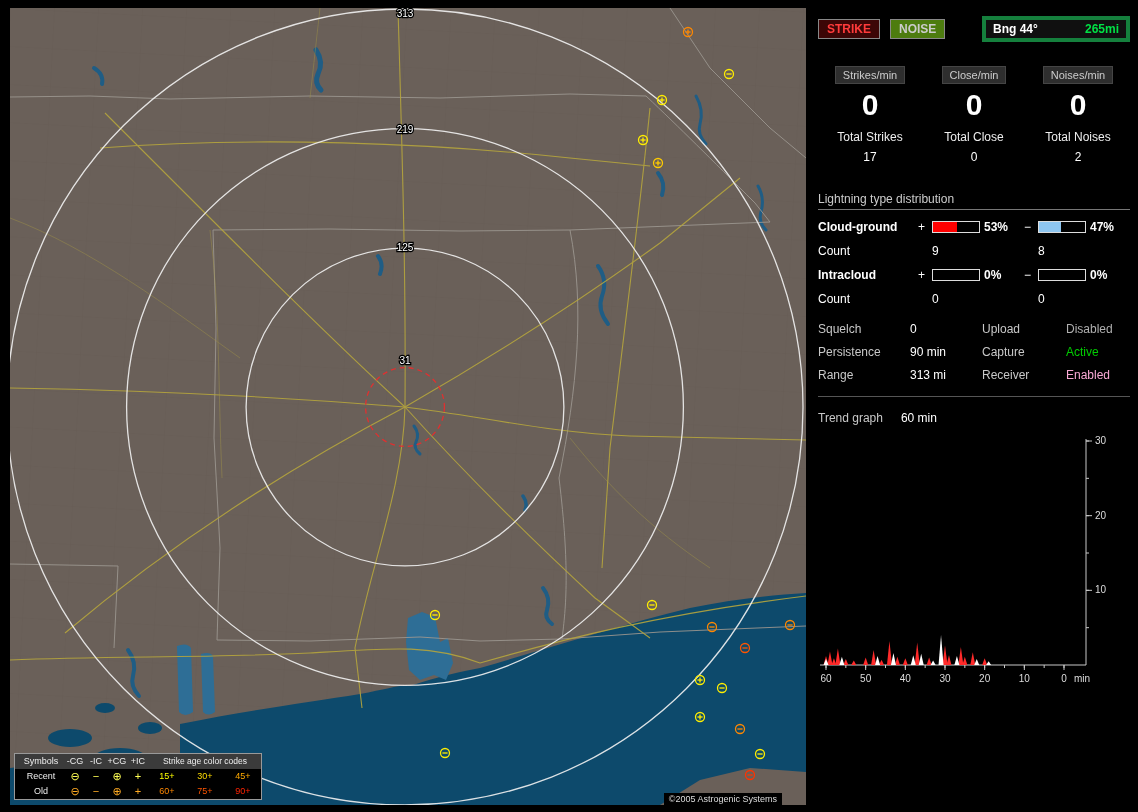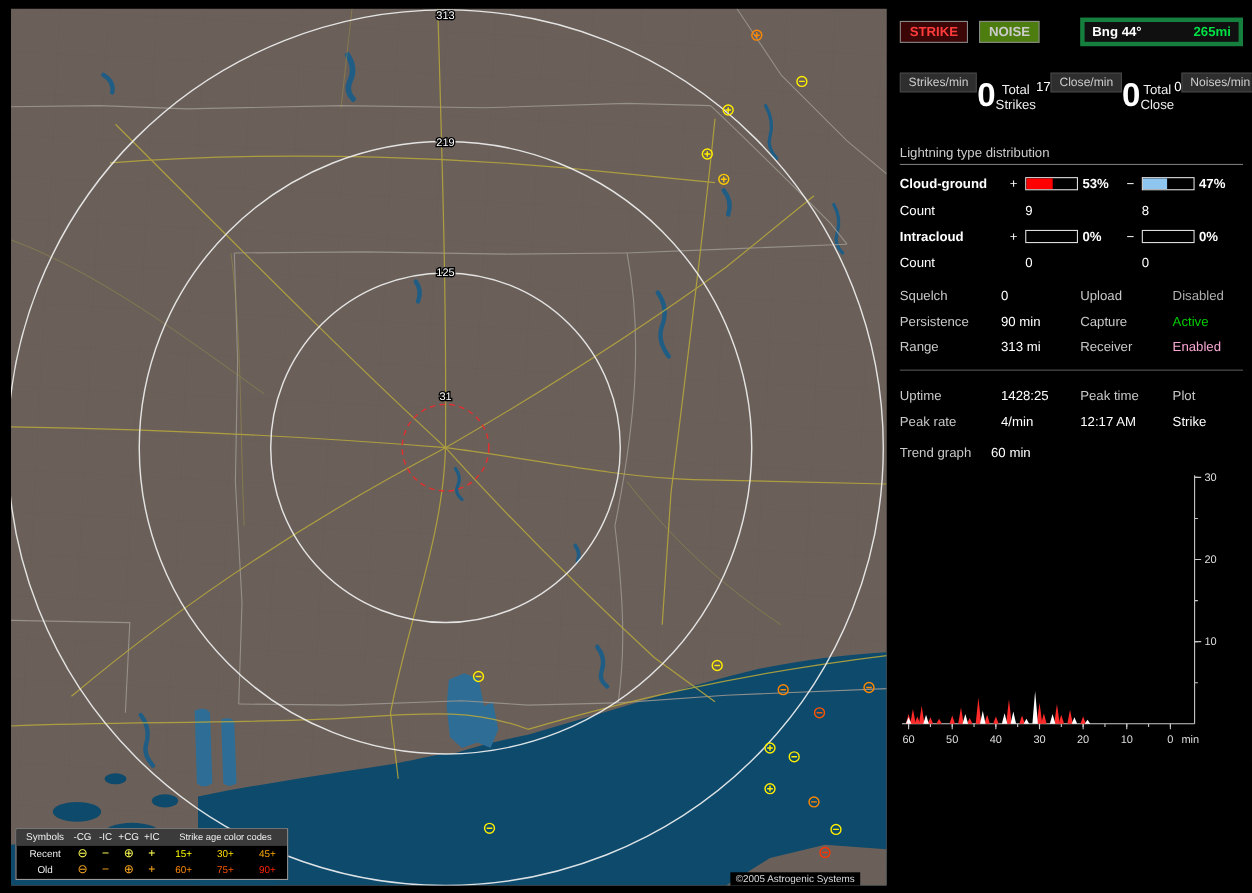--- a/index.html
+++ b/index.html
@@ -18,21 +18,21 @@
           font-size:9px;padding:1px 5px;}
   .panel{position:absolute;left:818px;top:8px;width:312px;font-size:12px;}
   .topbar{display:flex;align-items:center;gap:10px;margin-top:8px;}
   .btn{font-family:inherit;font-size:12px;font-weight:bold;padding:2px 8px;
        border:1px solid #888;background:#4d7c0f;color:#ccc;cursor:pointer;}
   .btn.strike{background:#3c0606;color:#ff3b3b;}
   .bearing{margin-left:auto;width:126px;display:flex;justify-content:space-between;
        border:4px solid #15803d;background:#101010;padding:2px 7px;font-weight:bold;}
   .grn{color:#00e045;}
   .counters{display:flex;margin-top:24px;text-align:center;}
-  .counter{flex:1;display:flex;flex-direction:row;align-items:flex-start;}
+  .counter{flex:1;display:flex;flex-direction:column;align-items:center;}
   .chip{background:#2e2e2e;color:#ccc;font-size:11px;padding:2px 7px;border:1px solid #454545;}
   .bigval{font-size:30px;font-weight:bold;margin-top:4px;}
   .total-label{font-size:12px;color:#eee;margin-top:8px;}
   .total-value{font-size:12px;margin-top:6px;}
   .section-title{color:#ccc;margin-top:28px;padding-bottom:3px;border-bottom:1px solid #777;}
   .dist-grid{display:grid;grid-template-columns:100px 14px 52px 40px 14px 52px 34px;
        align-items:center;margin-top:10px;}
   .dist-name{font-weight:bold;}
   .dist-grid.count .dist-name{font-weight:normal;}
   .bar{display:inline-block;width:46px;height:10px;border:1px solid #ddd;background:#000;overflow:hidden;}
@@ -340,30 +340,20 @@
       <span class="muted">Persistence</span>
       <span>90 min</span>
       <span class="muted">Capture</span>
       <span style="color: rgb(0, 204, 0);">Active</span>
       <span class="muted">Range</span>
       <span>313 mi</span>
       <span class="muted">Receiver</span>
       <span style="color: #f9a8d4;">Enabled</span>
     </div>
   <div class="divider"></div>
-  <div class="grid4">
-      <span class="muted">Uptime</span>
-      <span>1428:25</span>
-      <span class="muted">Peak time</span>
-      <span class="muted">Plot</span>
-      <span class="muted">Peak rate</span>
-      <span>4/min</span>
-      <span>12:17 AM</span>
-      <span>Strike</span>
-    </div>
 
   <div class="trendrow">
     <span class="muted">Trend graph</span>
     <span>60 min</span>
   </div>
   <svg id="trend-svg" width="310" height="266" viewBox="0 0 310 266">
       <path d="M2 236H268M268 236V10" stroke="#c8c8c8" stroke-width="1" fill="none"></path>
       <line x1="268" y1="161.33333333333331" x2="274" y2="161.33333333333331" stroke="#c8c8c8"></line>
       <text x="277" y="164.33333333333331" class="axis-text">10</text>
       <line x1="268" y1="86.66666666666666" x2="274" y2="86.66666666666666" stroke="#c8c8c8"></line>

